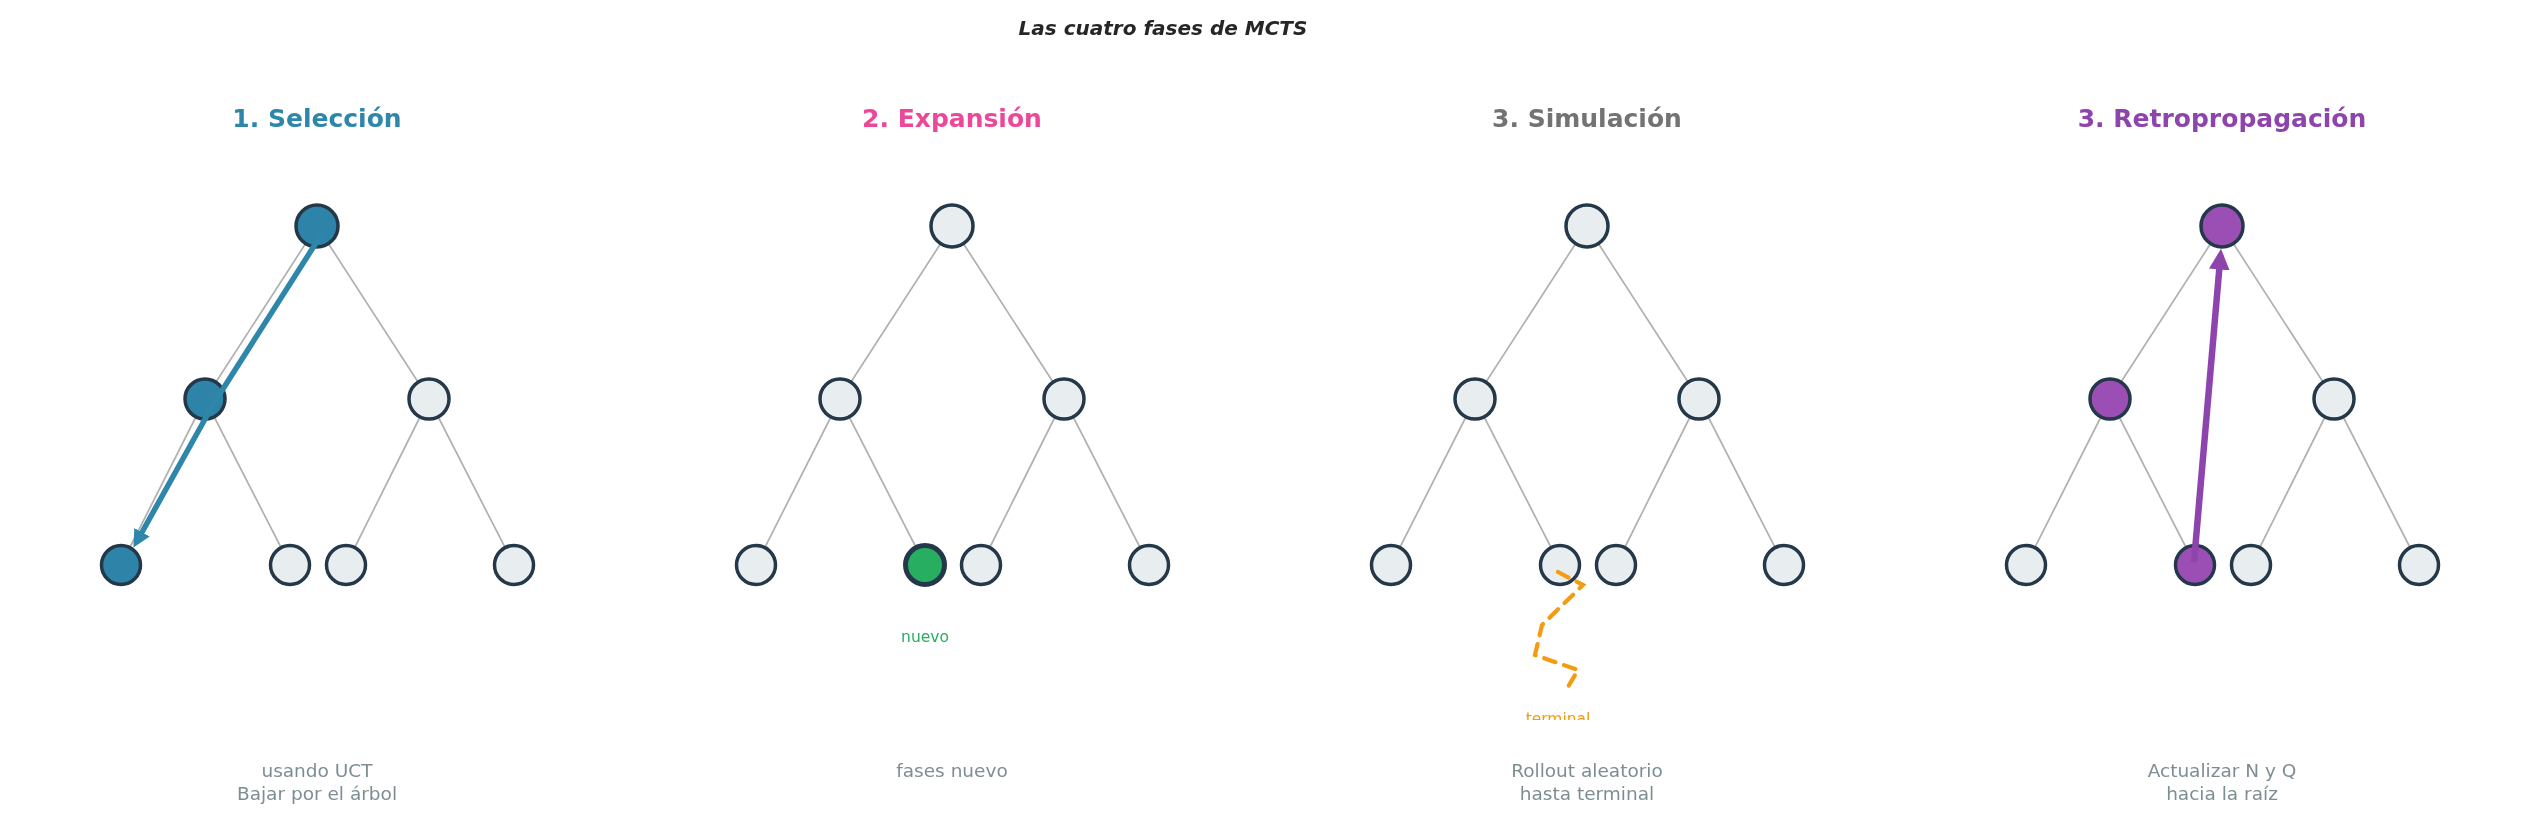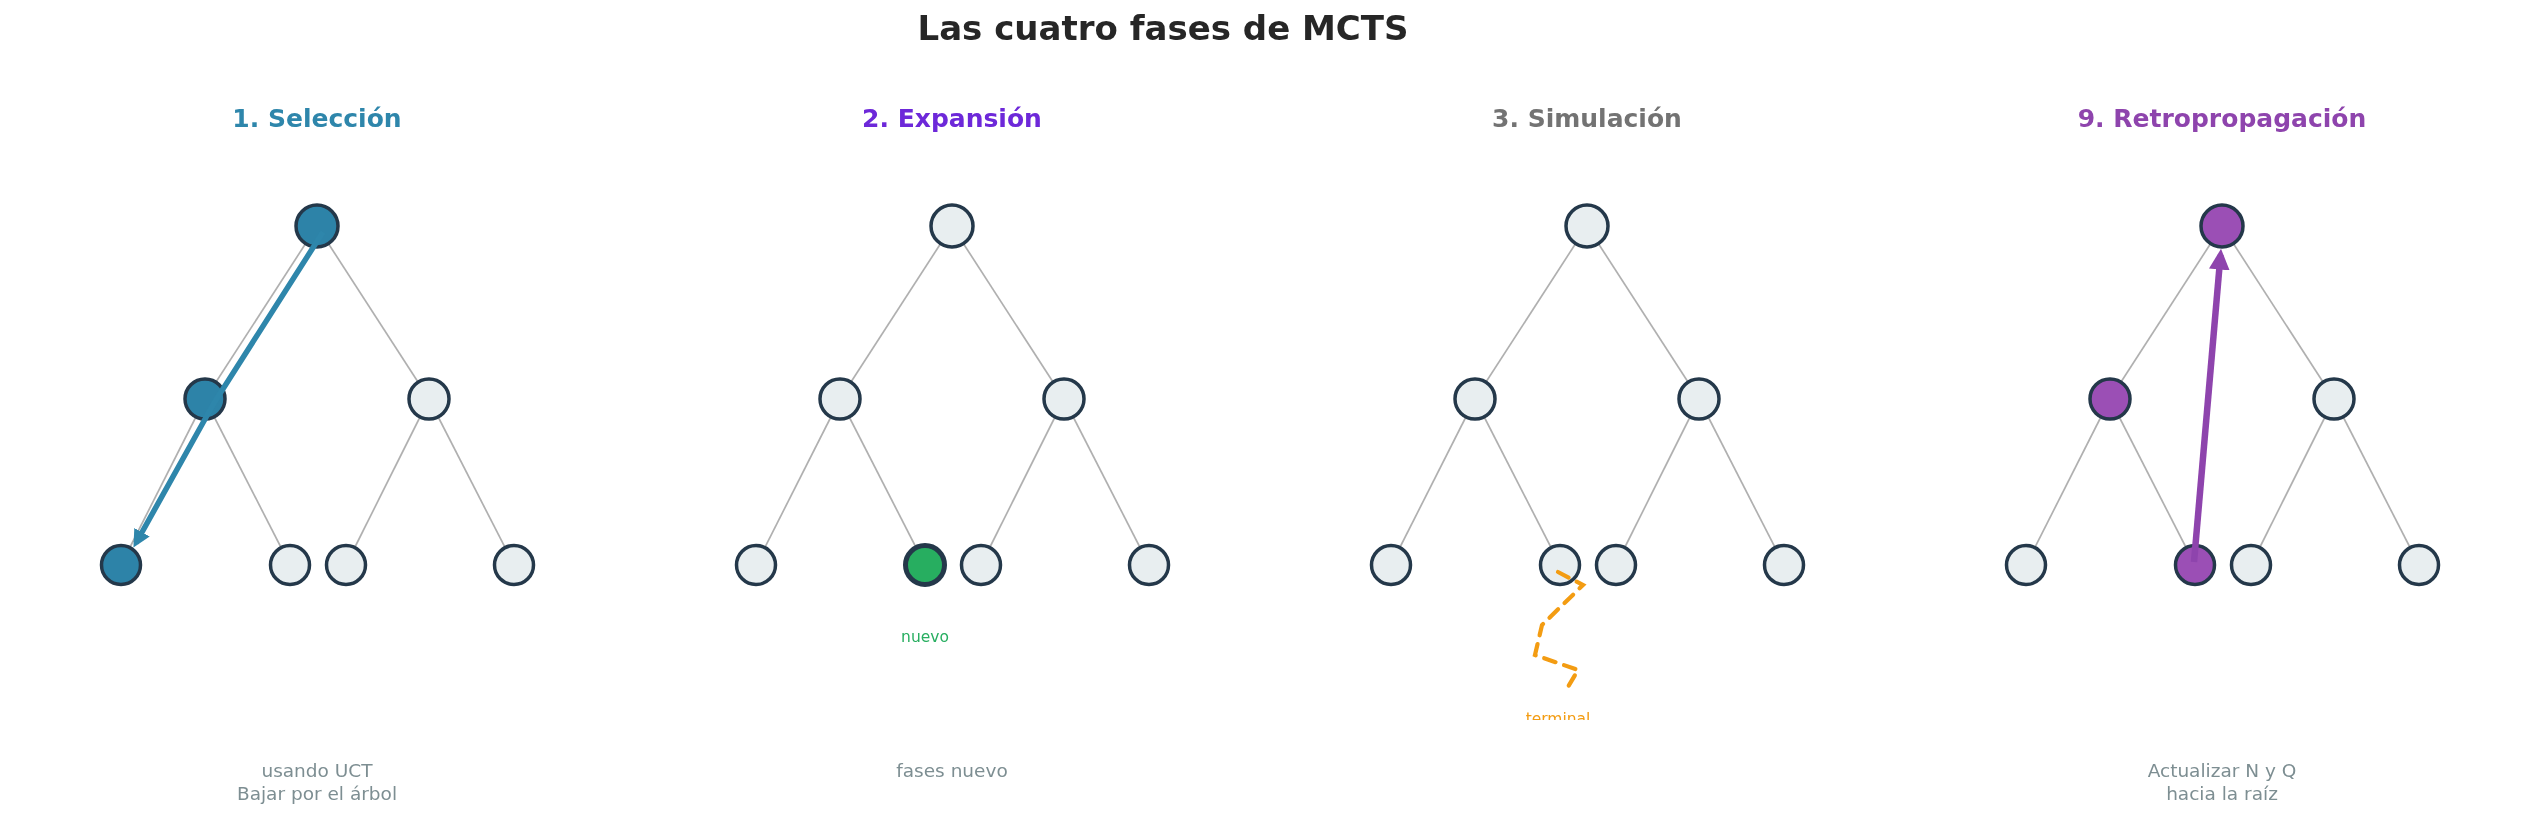--- a/index.html
+++ b/index.html
@@ -6,21 +6,21 @@
   #figure{
     position:relative;
     width:2539px;height:820px;
     background:#ffffff;
     font-family:"DejaVu Sans",sans-serif;
     overflow:hidden;
   }
   #main-title{
     position:absolute;top:10px;left:0;width:2326px;height:36px;
     line-height:36px;text-align:center;
-    font-size:34px;font-weight:bold;color:#262626;
+    font-size:20px;font-weight:bold;color:#262626;font-style:italic;
   }
   .panel{position:absolute;top:0;width:634px;height:820px;}
   .panel-title{
     position:absolute;top:104px;left:0;width:634px;height:30px;
     line-height:30px;text-align:center;
     font-size:25px;font-weight:bold;
   }
   .tree-svg{position:absolute;top:160px;left:0;}
   .caption{
     position:absolute;top:759px;left:0;width:634px;
@@ -58,21 +58,21 @@
         </defs>
         <polyline points="323,72 214,243 136,383" fill="none" stroke="#2e86ab" stroke-width="5.5" stroke-linejoin="round" marker-end="url(#arr0)"></polyline>
       </svg>
     <div class="caption">
       <div>usando UCT</div>
       <div>Bajar por el árbol</div>
     </div>
   </div>
 
   <div class="panel" style="left:635px">
-    <div class="panel-title" style="color: #6d28d9;">2. Expansión</div>
+    <div class="panel-title" style="color: #ec4899;">2. Expansión</div>
     <svg class="tree-svg" width="634" height="560" viewBox="0 0 634 560">
         <line x1="317" y1="66" x2="205" y2="239" stroke="#b0b0b0" stroke-width="1.7"></line>
         <line x1="317" y1="66" x2="429" y2="239" stroke="#b0b0b0" stroke-width="1.7"></line>
         <line x1="205" y1="239" x2="121" y2="405" stroke="#b0b0b0" stroke-width="1.7"></line>
         <line x1="205" y1="239" x2="290" y2="405" stroke="#b0b0b0" stroke-width="1.7"></line>
         <line x1="429" y1="239" x2="346" y2="405" stroke="#b0b0b0" stroke-width="1.7"></line>
         <line x1="429" y1="239" x2="514" y2="405" stroke="#b0b0b0" stroke-width="1.7"></line>
         <circle cx="317" cy="66" r="21" fill="#e8eef0" stroke="#24384a" stroke-width="3.5"></circle>
         <circle cx="205" cy="239" r="20" fill="#e8eef0" stroke="#24384a" stroke-width="3.5"></circle>
         <circle cx="429" cy="239" r="20" fill="#e8eef0" stroke="#24384a" stroke-width="3.5"></circle>
@@ -99,24 +99,28 @@
         <circle cx="317" cy="66" r="21" fill="#e8eef0" stroke="#24384a" stroke-width="3.5"></circle>
         <circle cx="205" cy="239" r="20" fill="#e8eef0" stroke="#24384a" stroke-width="3.5"></circle>
         <circle cx="429" cy="239" r="20" fill="#e8eef0" stroke="#24384a" stroke-width="3.5"></circle>
         <circle cx="121" cy="405" r="19.5" fill="#e8eef0" stroke="#24384a" stroke-width="3.5"></circle>
         <circle cx="290" cy="405" r="19.5" fill="#e8eef0" stroke="#24384a" stroke-width="3.5"></circle>
         <circle cx="346" cy="405" r="19.5" fill="#e8eef0" stroke="#24384a" stroke-width="3.5"></circle>
         <circle cx="514" cy="405" r="19.5" fill="#e8eef0" stroke="#24384a" stroke-width="3.5"></circle>
         <polyline points="288,412 313,425 272,465 265,495 308,510 295,532" fill="none" stroke="#f39c12" stroke-width="4.2" stroke-dasharray="12 9" stroke-linecap="round"></polyline>
         <text x="288" y="564" fill="#f39c12" font-size="15.5" text-anchor="middle">terminal</text>
       </svg>
+    <div class="caption">
+      <div>Rollout aleatorio</div>
+      <div>hasta terminal</div>
+    </div>
   </div>
 
   <div class="panel" style="left:1905px">
-    <div class="panel-title" style="color: rgb(142, 68, 173);">9. Retropropagación</div>
+    <div class="panel-title" style="color: rgb(142, 68, 173);">3. Retropropagación</div>
     <svg class="tree-svg" width="634" height="560" viewBox="0 0 634 560">
         <line x1="317" y1="66" x2="205" y2="239" stroke="#b0b0b0" stroke-width="1.7"></line>
         <line x1="317" y1="66" x2="429" y2="239" stroke="#b0b0b0" stroke-width="1.7"></line>
         <line x1="205" y1="239" x2="121" y2="405" stroke="#b0b0b0" stroke-width="1.7"></line>
         <line x1="205" y1="239" x2="290" y2="405" stroke="#b0b0b0" stroke-width="1.7"></line>
         <line x1="429" y1="239" x2="346" y2="405" stroke="#b0b0b0" stroke-width="1.7"></line>
         <line x1="429" y1="239" x2="514" y2="405" stroke="#b0b0b0" stroke-width="1.7"></line>
         <circle cx="317" cy="66" r="21" fill="#9b4fb5" stroke="#24384a" stroke-width="3.5"></circle>
         <circle cx="205" cy="239" r="20" fill="#9b4fb5" stroke="#24384a" stroke-width="3.5"></circle>
         <circle cx="429" cy="239" r="20" fill="#e8eef0" stroke="#24384a" stroke-width="3.5"></circle>

